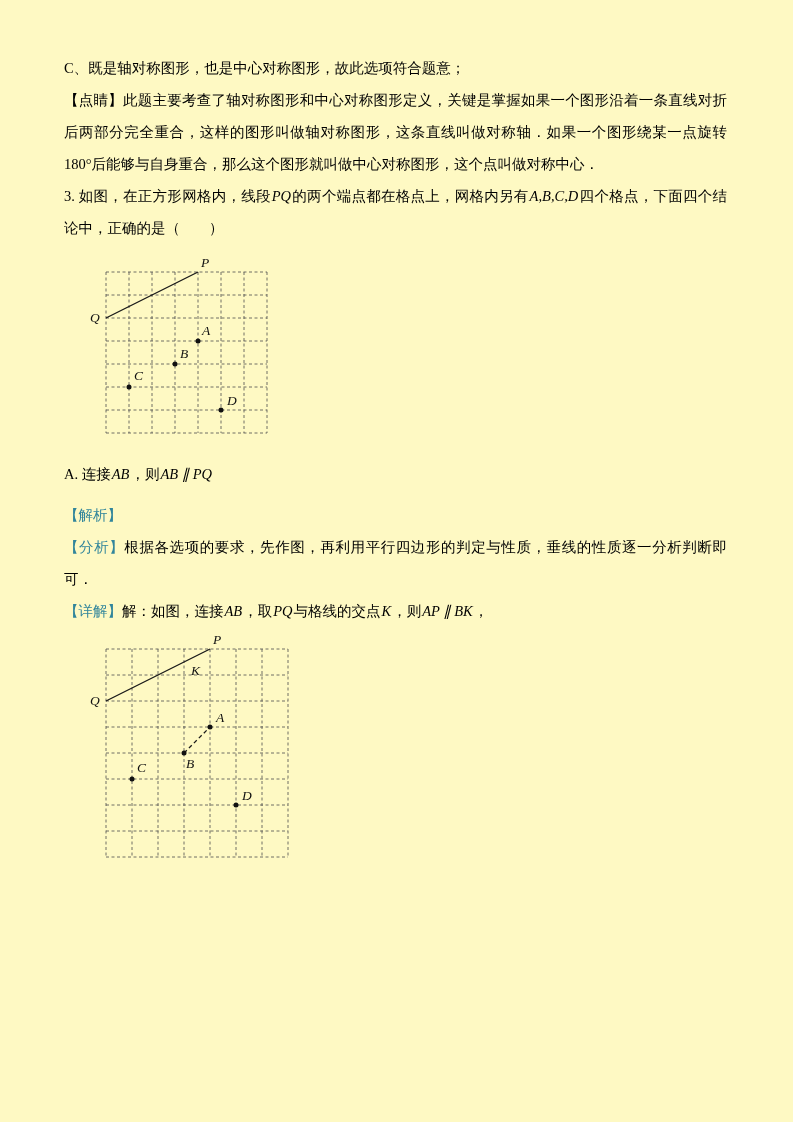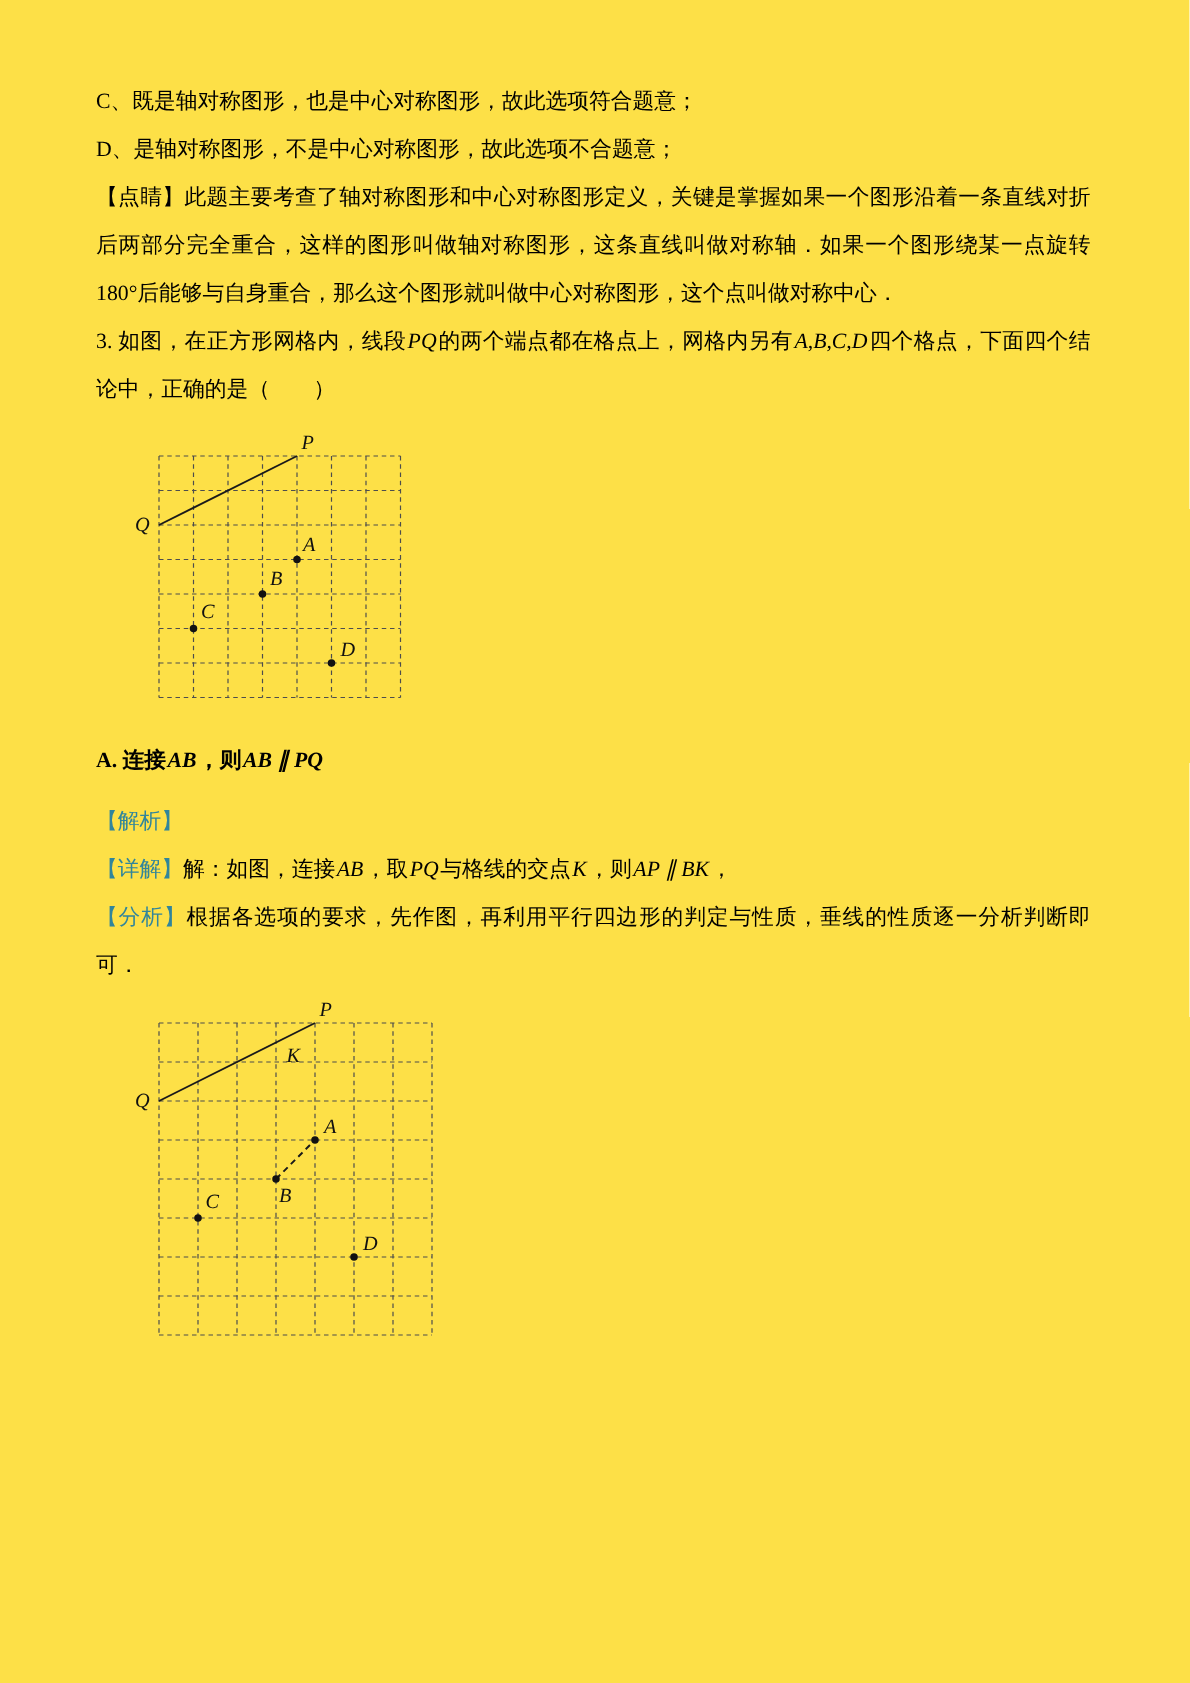--- a/index.html
+++ b/index.html
@@ -1,21 +1,21 @@
 <!DOCTYPE html>
 <html style="--accent: #31859b;"><head>
 <meta charset="utf-8">
 <style>
   html, body { margin: 0; padding: 0; background: #ffffff; }
   .page {
     position: relative;
     width: 793px;
     height: 1122px;
     margin: 0 auto;
-    background: #fde047;
+    background: #fef9c3;
     box-sizing: border-box;
     padding: 52px 66px 20px 64px;
     font-family: "Liberation Serif", serif;
     font-size: 14.5px;
     color: #000000;
     overflow: hidden;
   }
   .para {
     margin: 0;
     line-height: 32px;
@@ -30,36 +30,34 @@
   .figure {
     margin: 14px 0 10px 22px;
     padding: 0;
   }
   .fig2 { margin-top: 8px; }
   .options {
     display: grid;
     grid-template-columns: 332px 1fr;
     margin: 14px 0 10px 0;
     line-height: 30px;
-    font-weight: bold;
   }
   .diagram-label {
     font-family: "Liberation Serif", serif;
     font-style: italic;
     font-size: 13.5px;
     fill: #111111;
   }
 </style>
 </head>
 <body>
 
 <div class="page">
 
   <p class="para">C、既是轴对称图形，也是中心对称图形，故此选项符合题意；</p>
-  <p class="para">D、是轴对称图形，不是中心对称图形，故此选项不合题意；</p>
 
   <p class="para"><span>【点睛】</span><span>此题主要考查了轴对称图形和中心对称图形定义，关键是掌握如果一个图形沿着一条直线对折后两部分完全重合，这样的图形叫做轴对称图形，这条直线叫做对称轴．如果一个图形绕某一点旋转 180°后能够与自身重合，那么这个图形就叫做中心对称图形，这个点叫做对称中心．</span></p>
 
   <p class="para"><span>3. 如图，在正方形网格内，线段</span><span class="m">PQ</span><span>的两个端点都在格点上，网格内另有</span><span class="m">A,B,C,D</span><span>四个格点，下面四个结论中，正确的是（　　）</span></p>
 
   <figure class="figure fig1"><svg width="195" height="183">
         <line x1="20" y1="14" x2="20" y2="175" stroke="#4d4d4d" stroke-width="0.8" stroke-dasharray="3 2.5"></line>
         <line x1="43" y1="14" x2="43" y2="175" stroke="#4d4d4d" stroke-width="0.8" stroke-dasharray="3 2.5"></line>
         <line x1="66" y1="14" x2="66" y2="175" stroke="#4d4d4d" stroke-width="0.8" stroke-dasharray="3 2.5"></line>
         <line x1="89" y1="14" x2="89" y2="175" stroke="#4d4d4d" stroke-width="0.8" stroke-dasharray="3 2.5"></line>
@@ -88,23 +86,23 @@
         <text x="141" y="147" class="diagram-label">D</text>
       </svg></figure>
 
   <div class="options">
     <div class="option"><span>A. 连接</span><span class="m">AB</span><span>，则</span><span class="m">AB ∥ PQ</span></div>
   </div>
 
 
   <p class="para"><span class="accent">【解析】</span></p>
 
+  <p class="para"><span class="accent">【分析】</span><span>根据各选项的要求，先作图，再利用平行四边形的判定与性质，垂线的性质逐一分析判断即可．</span></p>
+
   <p class="para"><span class="accent">【详解】</span><span><span>解：如图，连接</span><span class="m">AB</span><span>，取</span><span class="m">PQ</span><span>与格线的交点</span><span class="m">K</span><span>，则</span><span class="m">AP ∥ BK</span><span>，</span></span></p>
-
-  <p class="para"><span class="accent">【分析】</span><span>根据各选项的要求，先作图，再利用平行四边形的判定与性质，垂线的性质逐一分析判断即可．</span></p>
 
   <figure class="figure fig2"><svg width="216" height="230">
         <line x1="20" y1="14" x2="20" y2="222" stroke="#4d4d4d" stroke-width="0.8" stroke-dasharray="3 2.5"></line>
         <line x1="46" y1="14" x2="46" y2="222" stroke="#4d4d4d" stroke-width="0.8" stroke-dasharray="3 2.5"></line>
         <line x1="72" y1="14" x2="72" y2="222" stroke="#4d4d4d" stroke-width="0.8" stroke-dasharray="3 2.5"></line>
         <line x1="98" y1="14" x2="98" y2="222" stroke="#4d4d4d" stroke-width="0.8" stroke-dasharray="3 2.5"></line>
         <line x1="124" y1="14" x2="124" y2="222" stroke="#4d4d4d" stroke-width="0.8" stroke-dasharray="3 2.5"></line>
         <line x1="150" y1="14" x2="150" y2="222" stroke="#4d4d4d" stroke-width="0.8" stroke-dasharray="3 2.5"></line>
         <line x1="176" y1="14" x2="176" y2="222" stroke="#4d4d4d" stroke-width="0.8" stroke-dasharray="3 2.5"></line>
         <line x1="202" y1="14" x2="202" y2="222" stroke="#4d4d4d" stroke-width="0.8" stroke-dasharray="3 2.5"></line>

